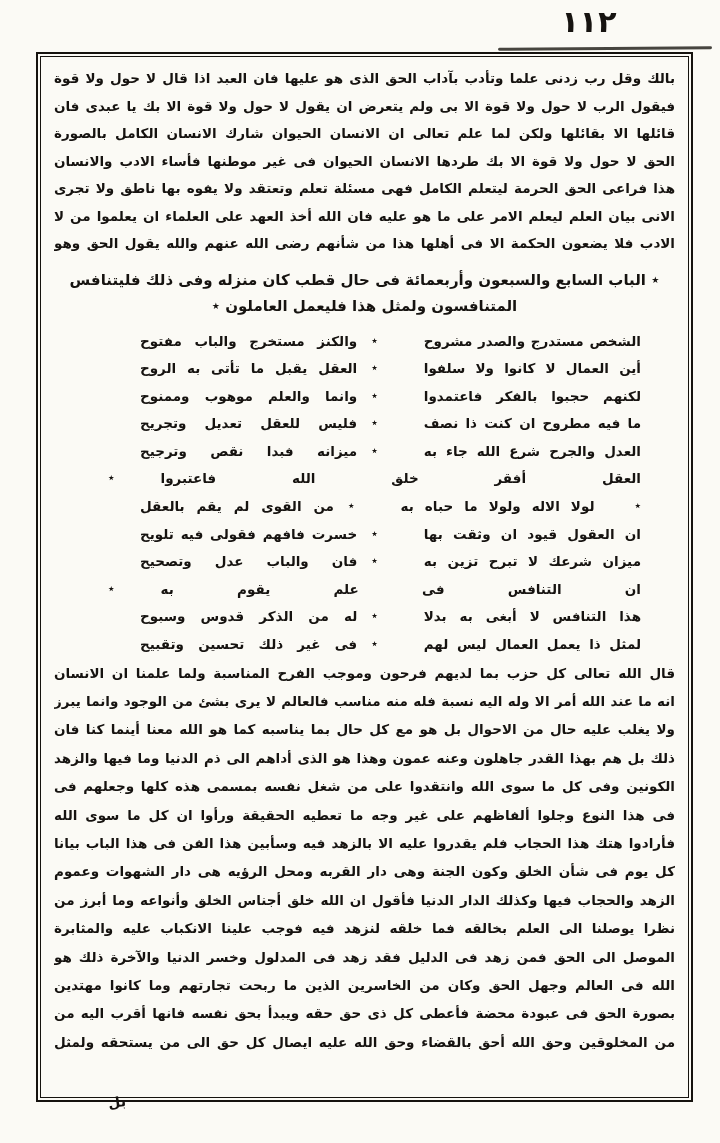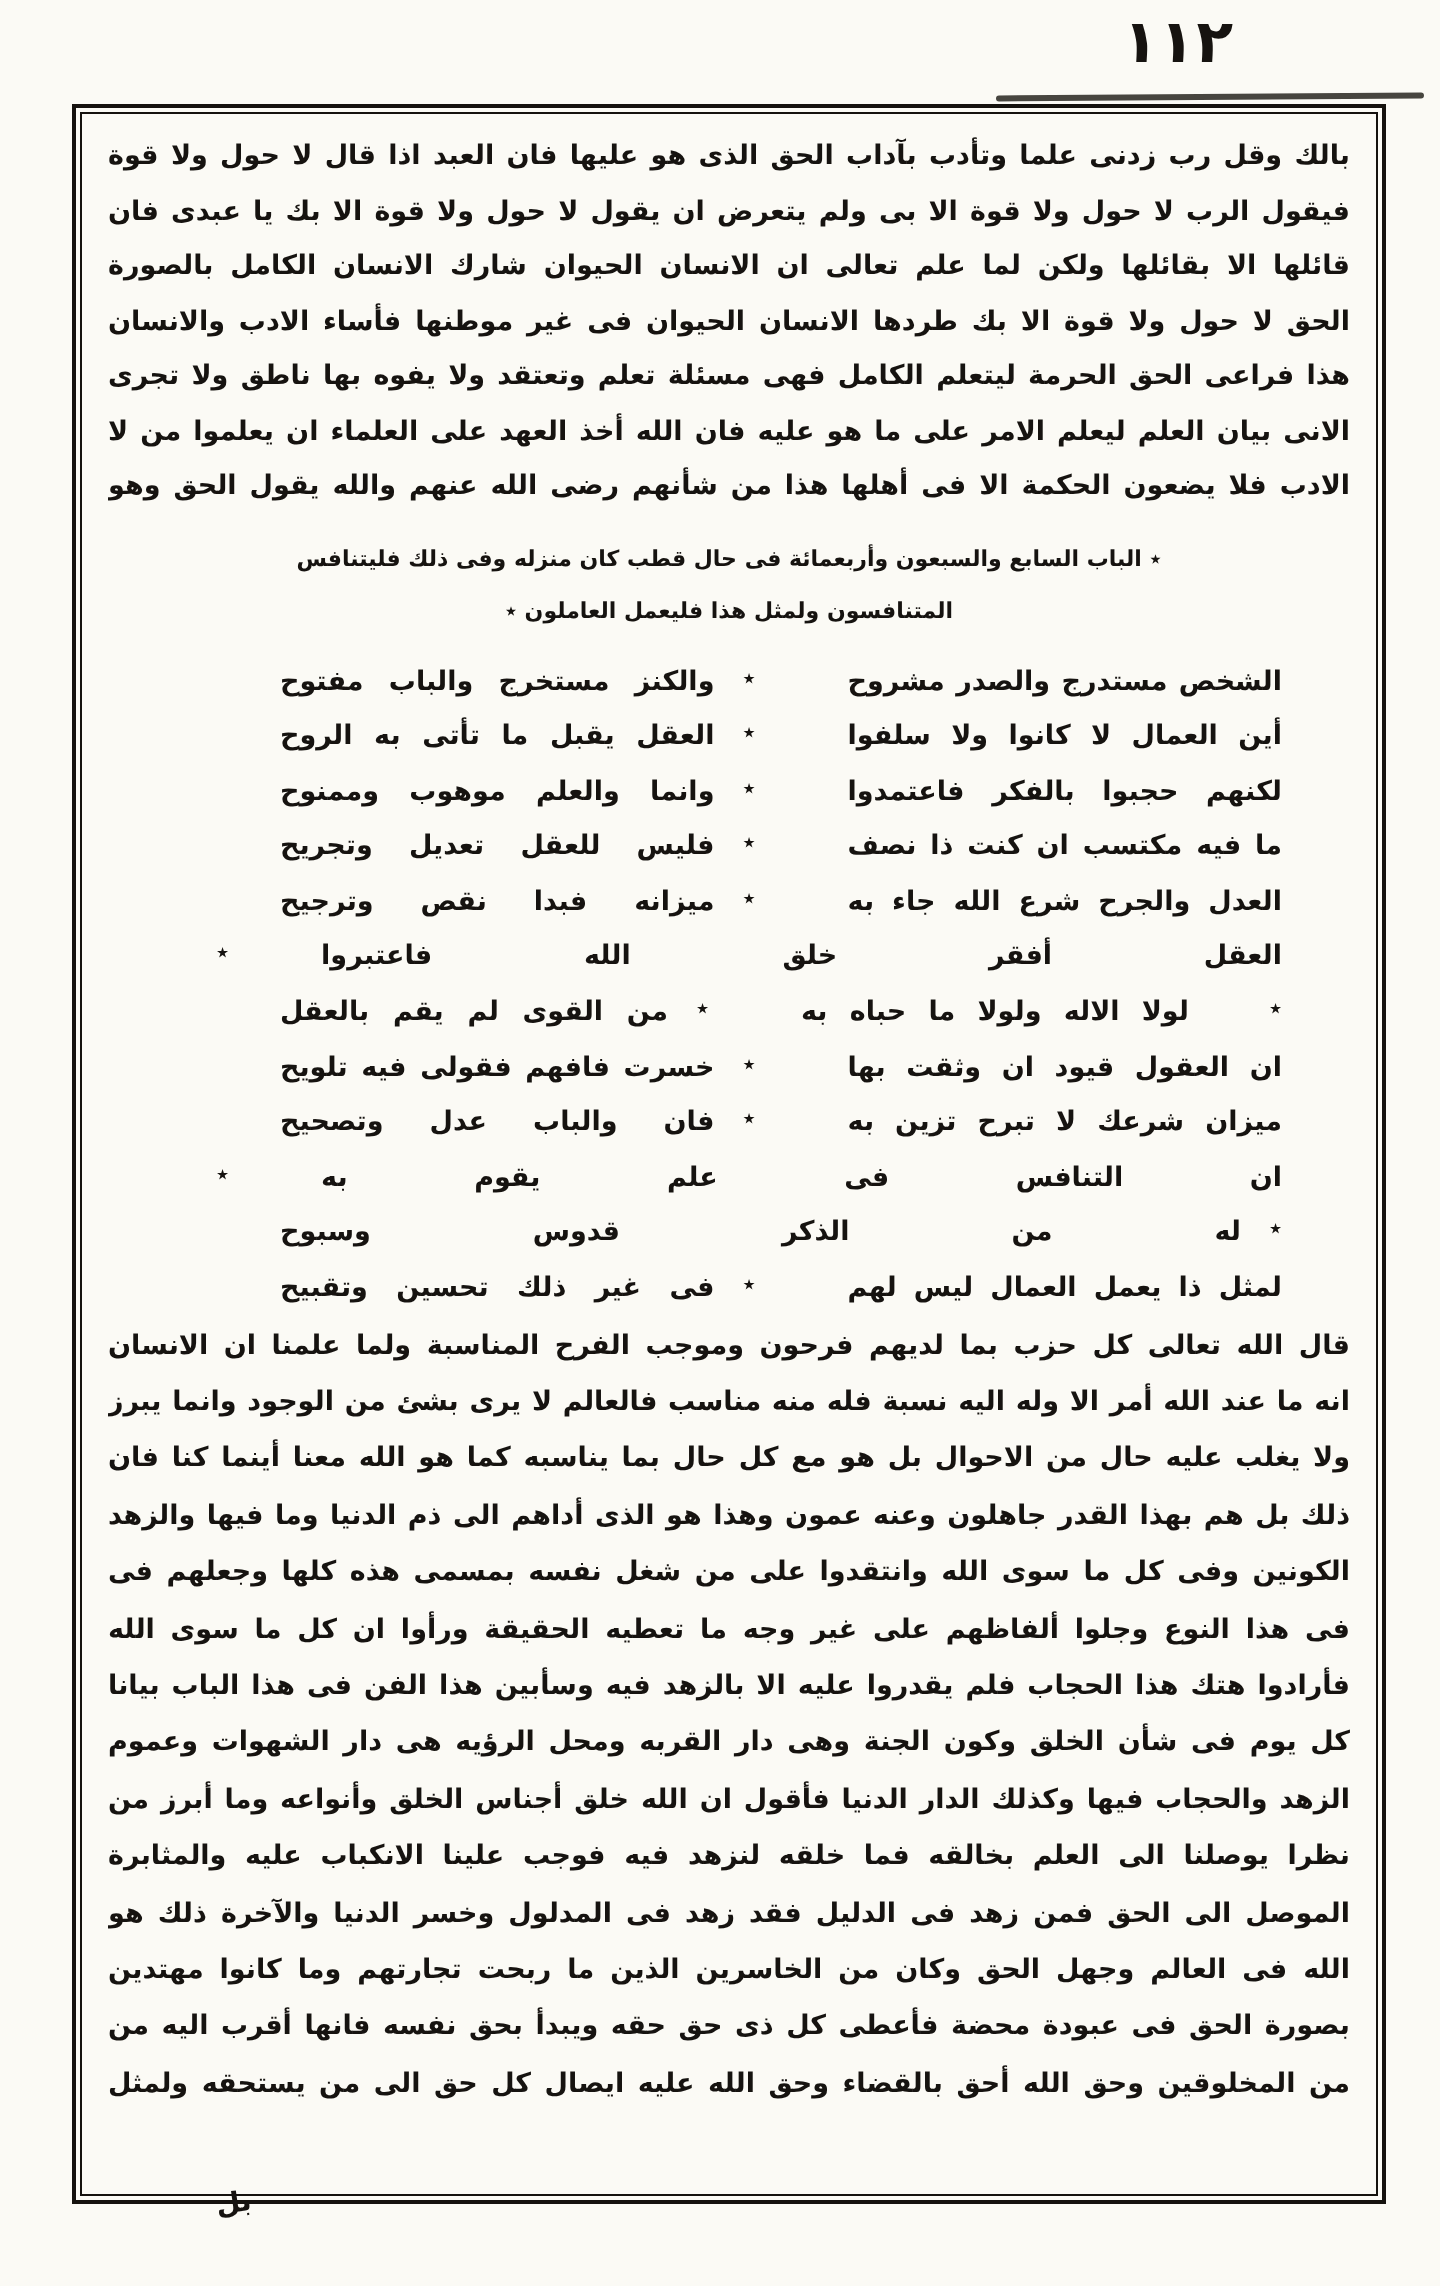--- a/index.html
+++ b/index.html
@@ -32,21 +32,21 @@
     font-weight:bold;
   }
   .prose .line{
     font-size:13.5px;line-height:27.5px;height:27.5px;overflow:hidden;
     text-align:justify;text-align-last:justify;-moz-text-align-last:justify;
     word-spacing:.5px;
   }
   .prose.bottom .line{line-height:28.4px;height:28.4px;}
   .heading{margin-top:9px;}
   .heading .h-line{
-    text-align:center;font-size:11px;line-height:26px;height:26px;overflow:hidden;
+    text-align:center;font-size:15px;line-height:26px;height:26px;overflow:hidden;
     font-weight:bold;
   }
   .poem{
     margin:9px 34px 0 54px;
   }
   .poem-line{
     display:flex;direction:rtl;align-items:baseline;gap:14px;
     font-size:13.5px;line-height:27.6px;height:27.6px;overflow:hidden;
   }
   .hem{
@@ -97,21 +97,21 @@
             <span class="hem">أين العمال لا كانوا ولا سلفوا</span>
             <span class="star">٭</span>
             <span class="hem">العقل يقبل ما تأتى به الروح</span>
           </div>
           <div class="poem-line">
             <span class="hem">لكنهم حجبوا بالفكر فاعتمدوا</span>
             <span class="star">٭</span>
             <span class="hem">وانما والعلم موهوب وممنوح</span>
           </div>
           <div class="poem-line">
-            <span class="hem">ما فيه مكتسب ان كنت ذا نصف</span>
+            <span class="hem">ما فيه مطروح ان كنت ذا نصف</span>
             <span class="star">٭</span>
             <span class="hem">فليس للعقل تعديل وتجريح</span>
           </div>
           <div class="poem-line">
             <span class="hem">العدل والجرح شرع الله جاء به</span>
             <span class="star">٭</span>
             <span class="hem">ميزانه فبدا نقص وترجيح</span>
           </div>
           <div class="poem-line">
             <span class="hem">العقل أفقر خلق الله فاعتبروا</span>
@@ -131,20 +131,21 @@
           <div class="poem-line">
             <span class="hem">ميزان شرعك لا تبرح تزين به</span>
             <span class="star">٭</span>
             <span class="hem">فان والباب عدل وتصحيح</span>
           </div>
           <div class="poem-line">
             <span class="hem">ان التنافس فى علم يقوم به</span>
             <span class="star">٭</span>
           </div>
           <div class="poem-line">
+            <span class="hem">هذا التنافس لا أبغى به بدلا</span>
             <span class="star">٭</span>
             <span class="hem">له من الذكر قدوس وسبوح</span>
           </div>
           <div class="poem-line">
             <span class="hem">لمثل ذا يعمل العمال ليس لهم</span>
             <span class="star">٭</span>
             <span class="hem">فى غير ذلك تحسين وتقبيح</span>
           </div>
         </div>
 

